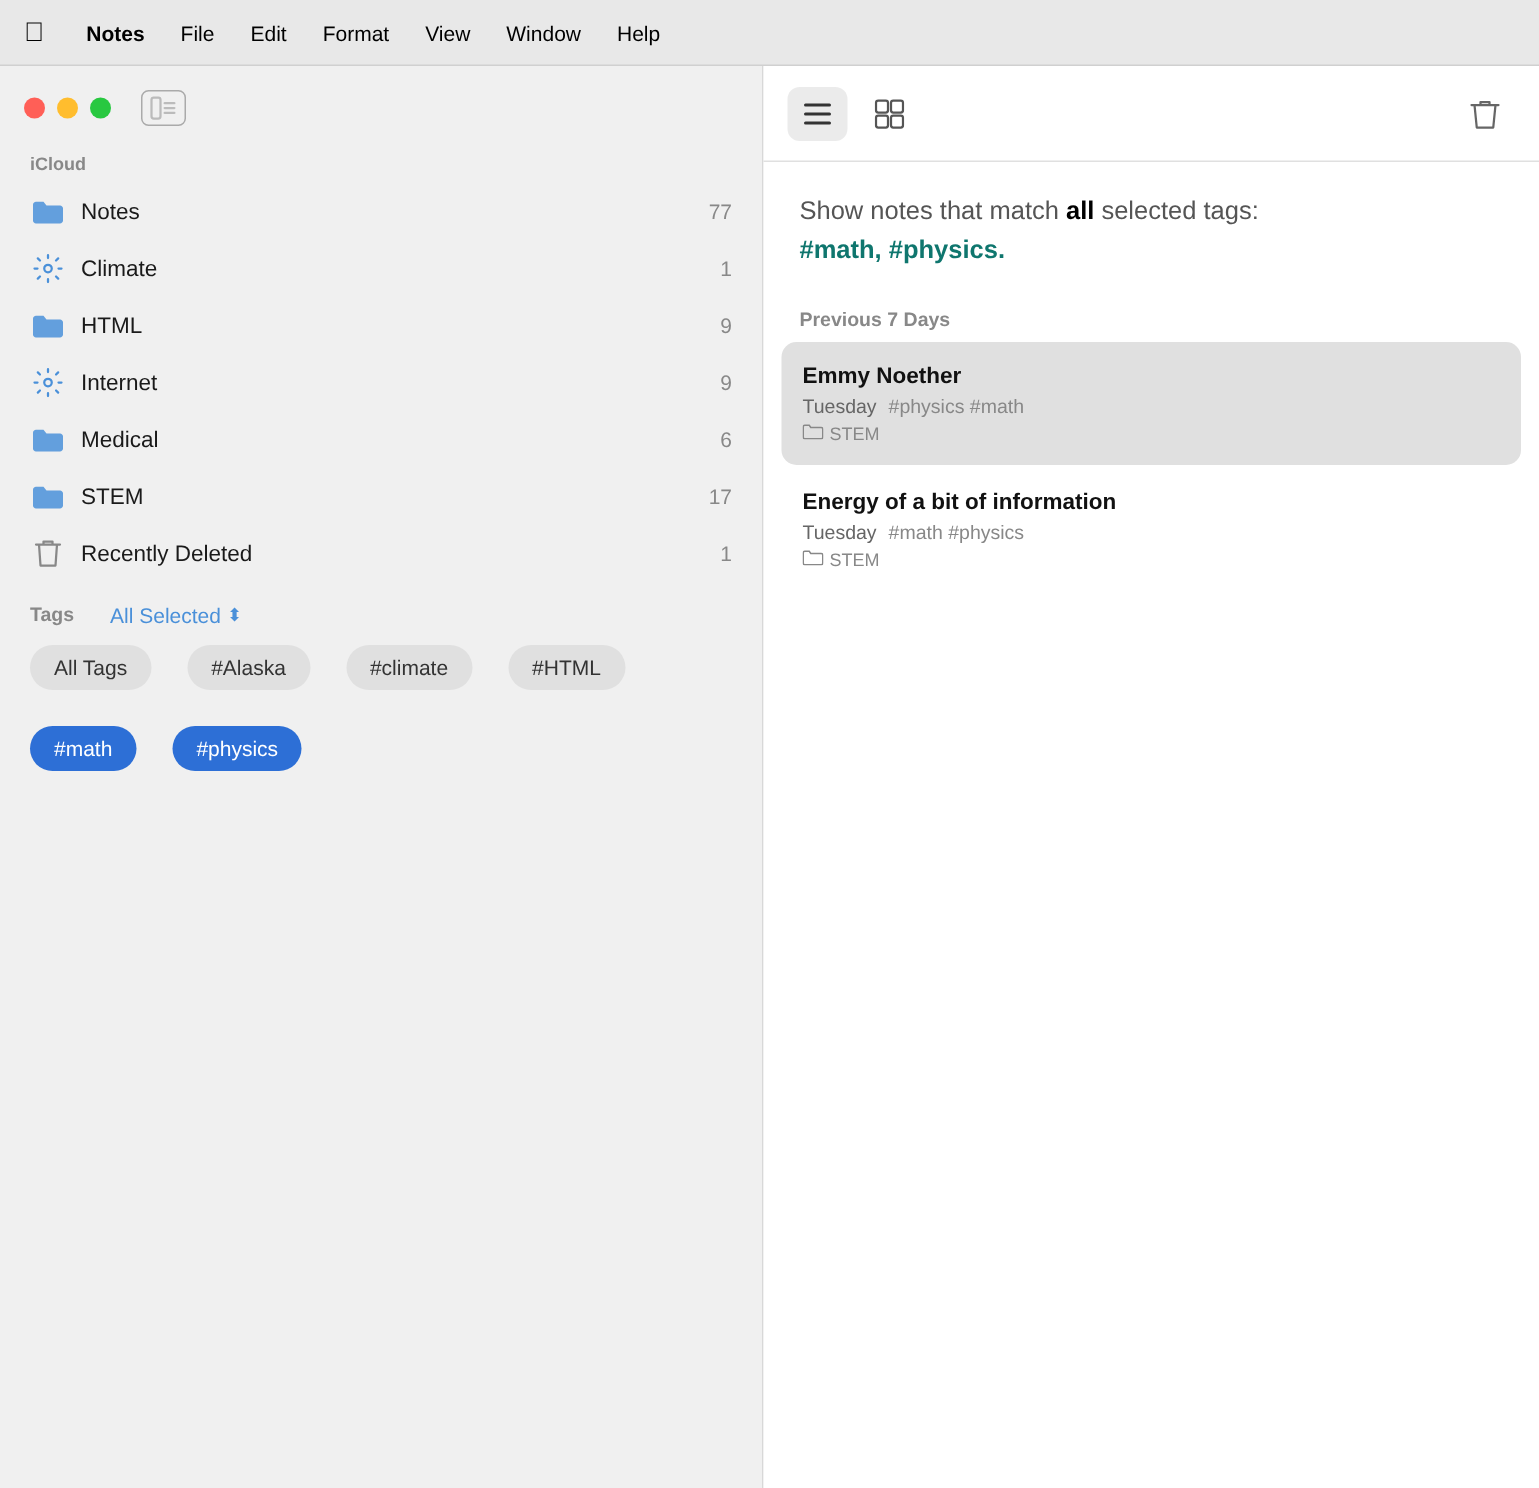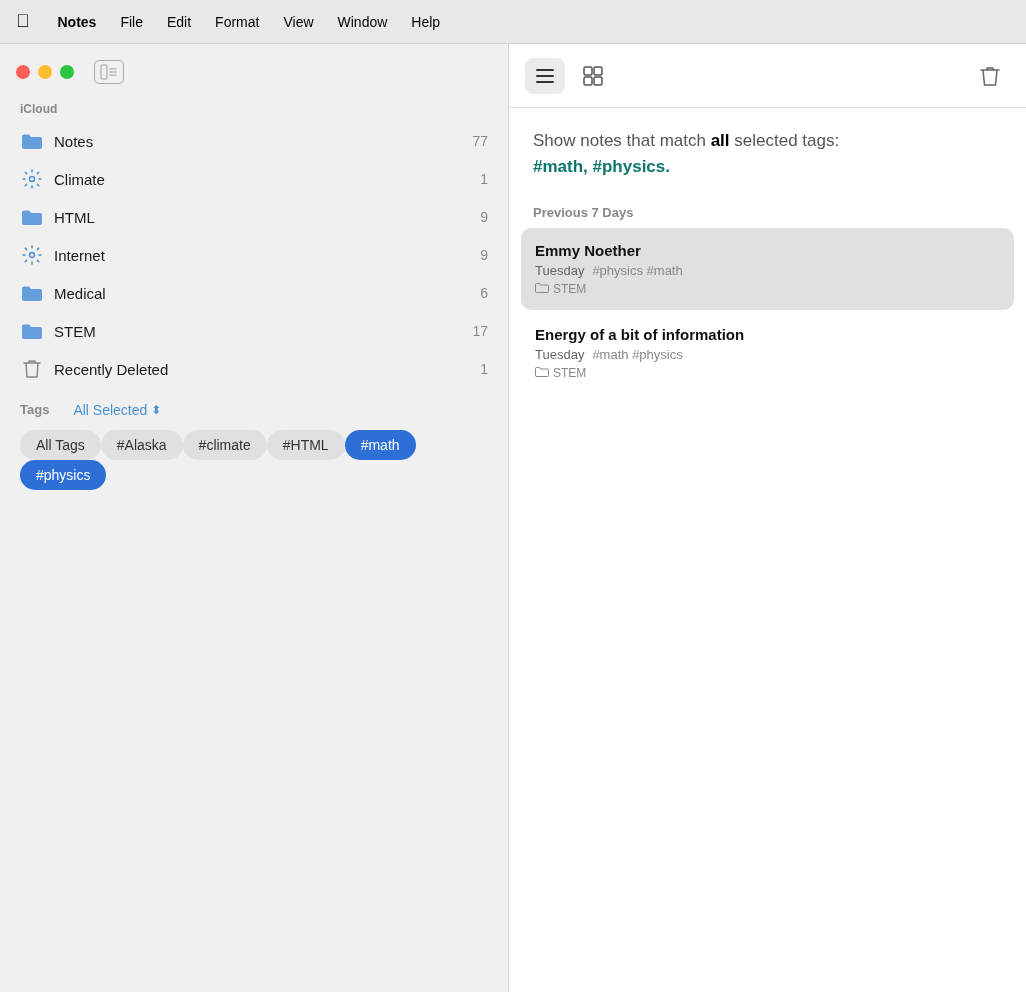--- a/index.html
+++ b/index.html
@@ -144,21 +144,21 @@
       background: transparent;
       border: none;
       cursor: pointer;
       font-size: 14px;
       color: #4a90d9;
       font-weight: 500;
     }
     .tags-chips {
       display: flex;
       flex-wrap: wrap;
-      gap: 0;
+      gap: 24px;
     }
     .tag-chip {
       background: #e0e0e0;
       border-radius: 20px;
       padding: 7px 16px;
       font-size: 14px;
       color: #333;
       cursor: pointer;
       font-weight: 400;
     }

